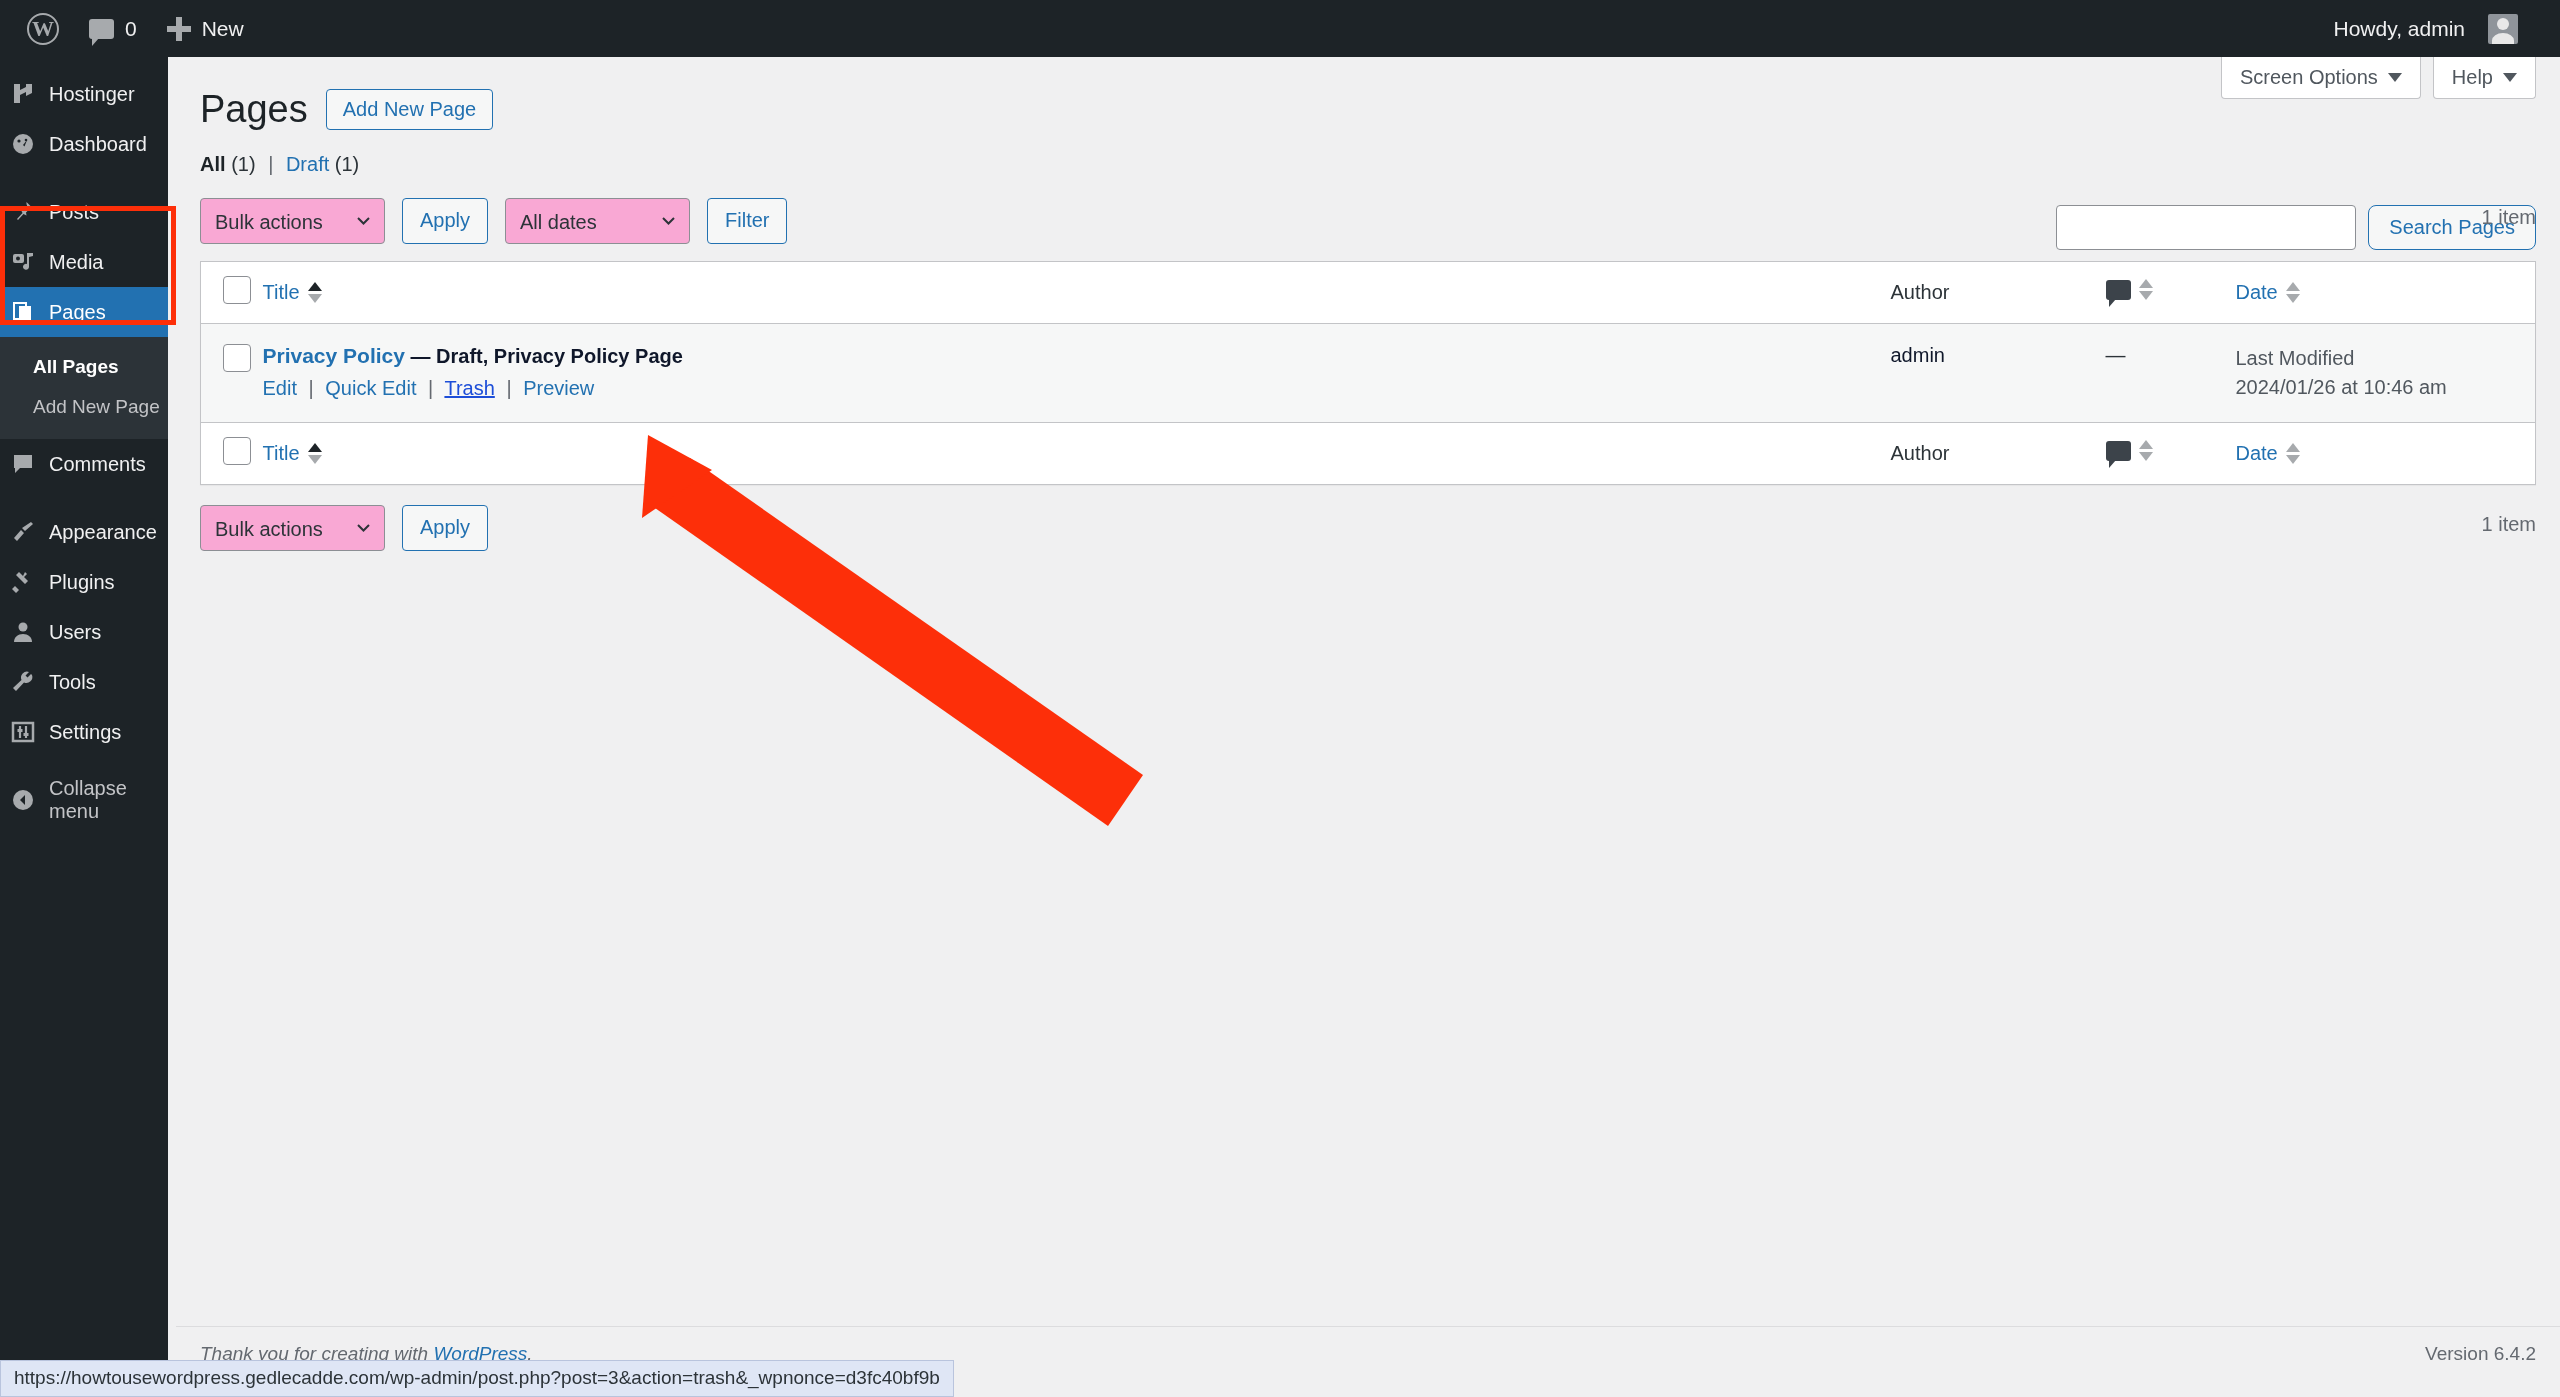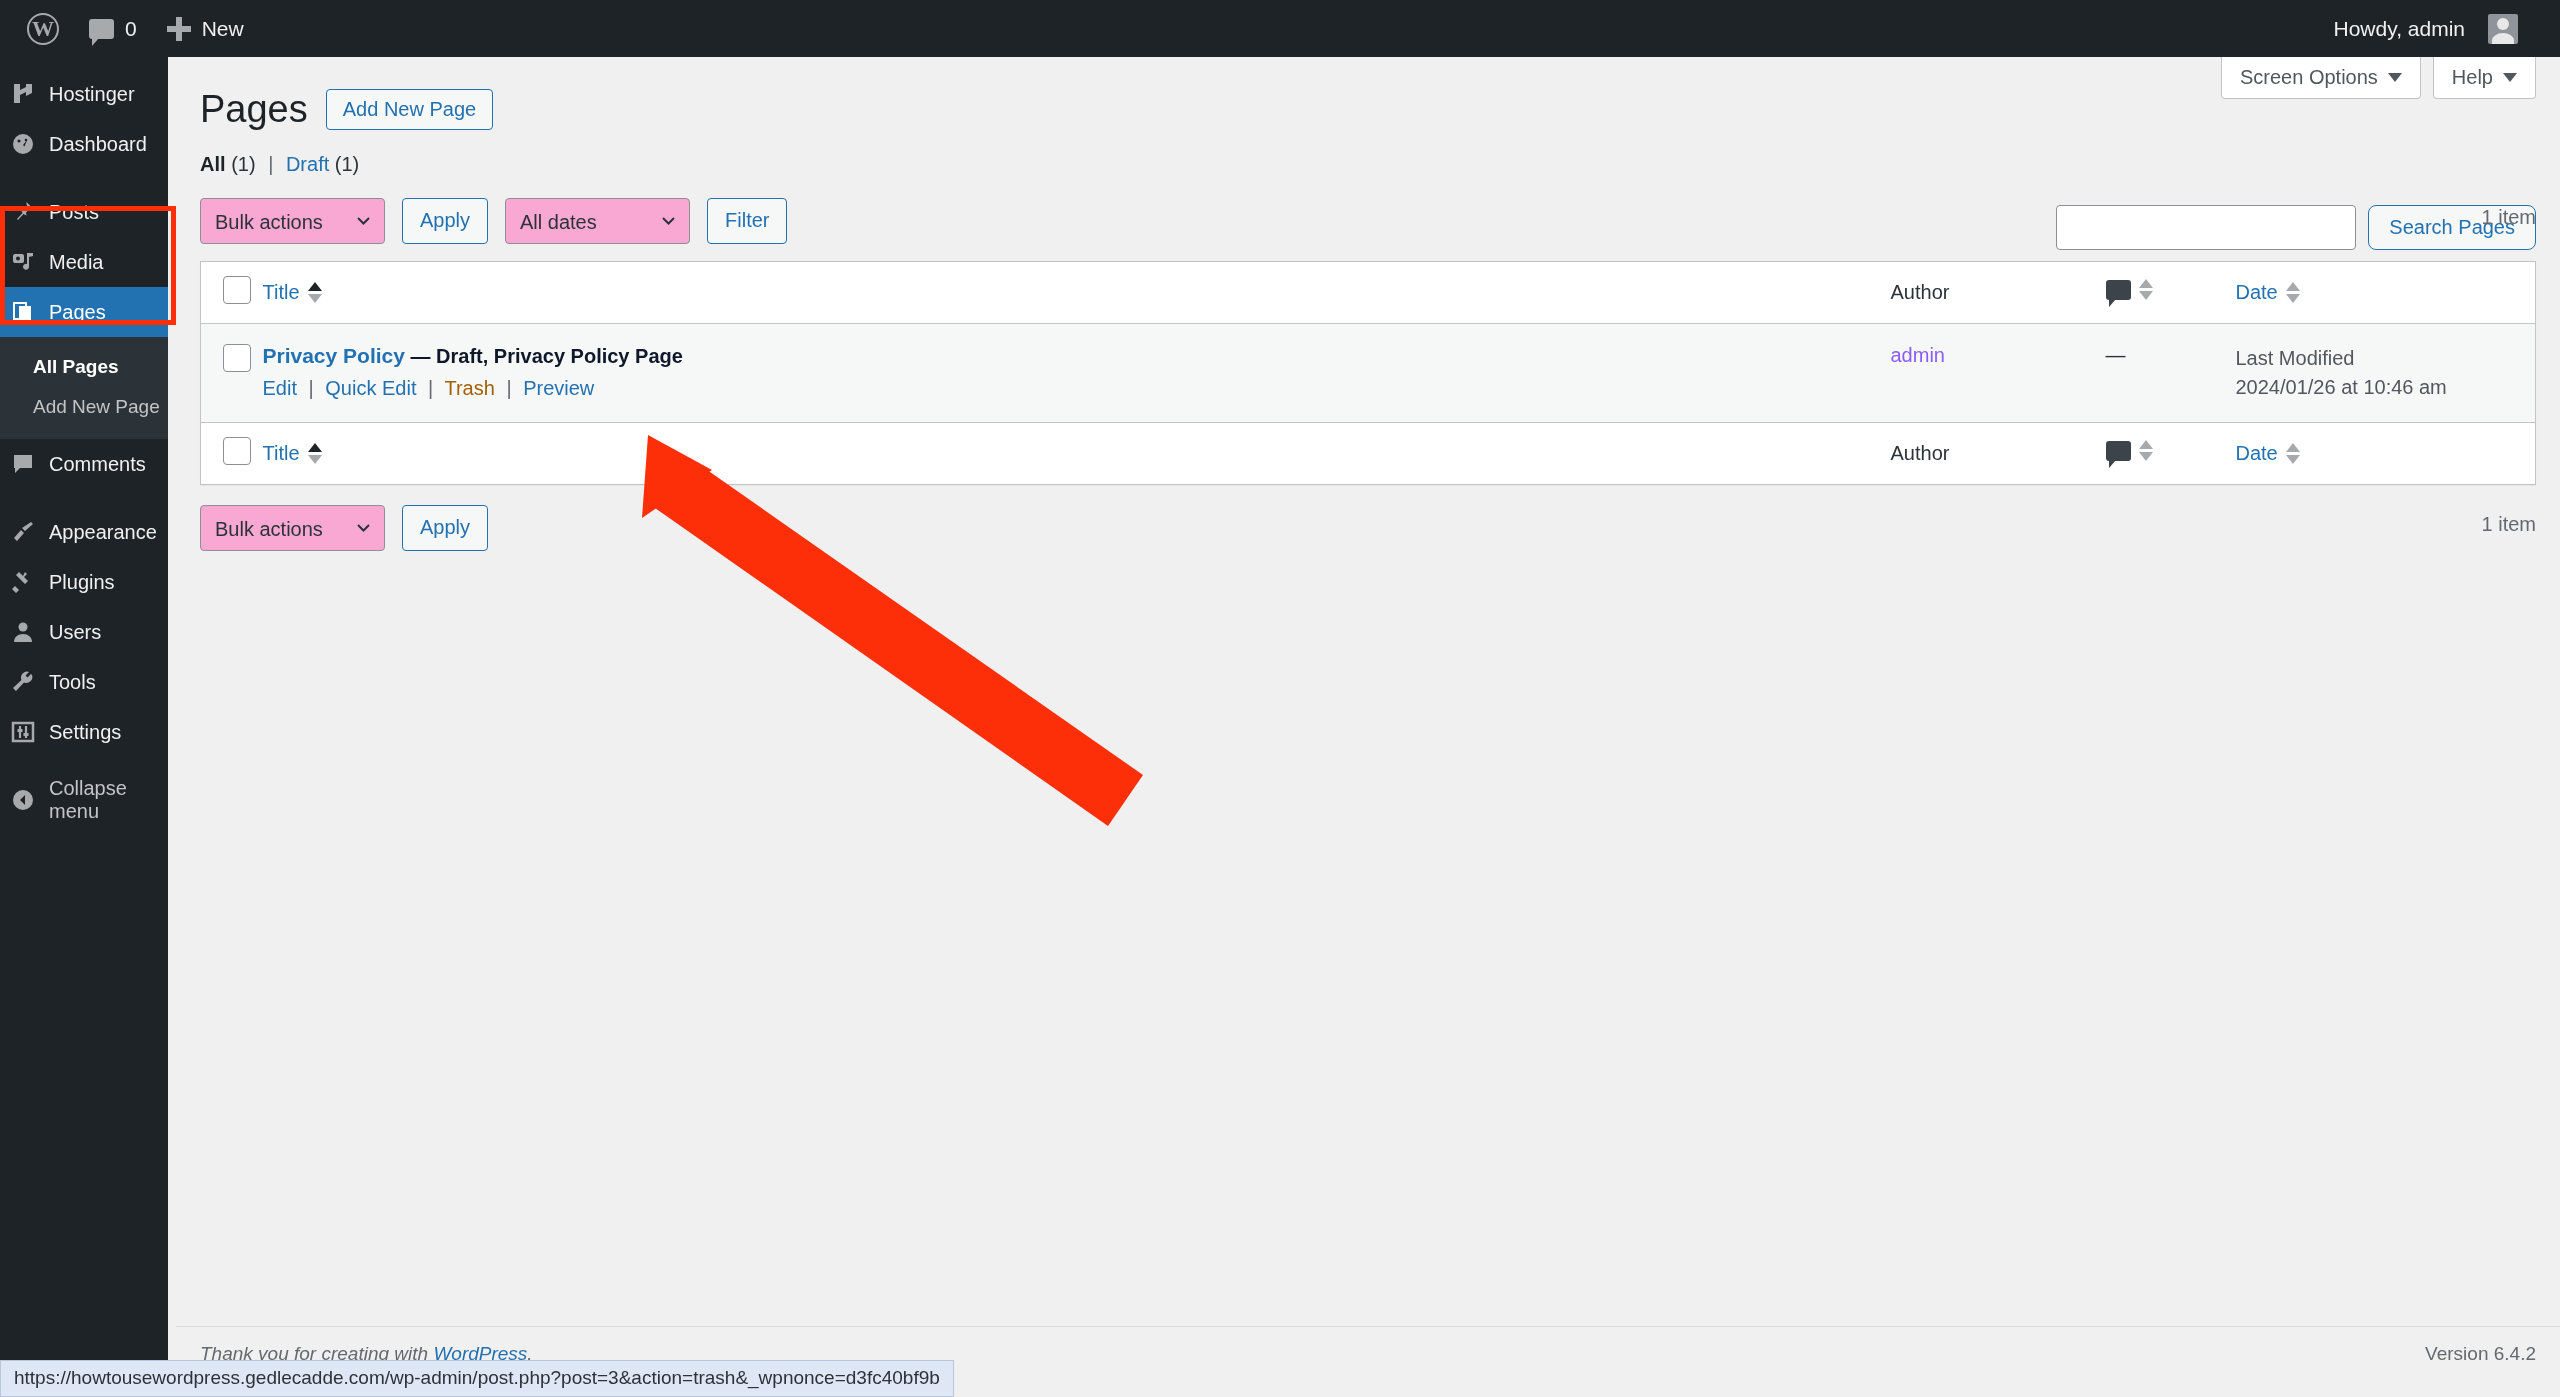--- a/index.html
+++ b/index.html
@@ -263,23 +263,23 @@
     background: #f6f7f7;
   }
   .row-title {
     font-size: 21px; font-weight: bold; color: #2271b1; text-decoration: none;
   }
   .post-state { font-weight: bold; color: #0f172a; }
   .row-actions {
     margin-top: 9px; font-size: 20px; color: #646970;
   }
   .row-actions a { color: #2271b1; text-decoration: none; }
-  .row-actions a.trash { color: #a16207; }
+  .row-actions a.trash { color: #1d4ed8; text-decoration: underline; }
   .row-actions .sep { color: #646970; padding: 0 6px; }
-  .author-link { color: #8b5cf6; text-decoration: none; }
+  .author-link { color: #0f172a; text-decoration: none; }
   .dash { color: #2c3338; }
   .date-cell { line-height: 1.45; color: #50575e; }
 
   
   #footer {
     position: absolute; bottom: 16px; left: 176px; right: 0;
     padding: 16px 24px;
     display: flex; justify-content: space-between;
     font-size: 19px; color: #646970; font-style: italic;
     border-top: 1px solid #dcdcde;

